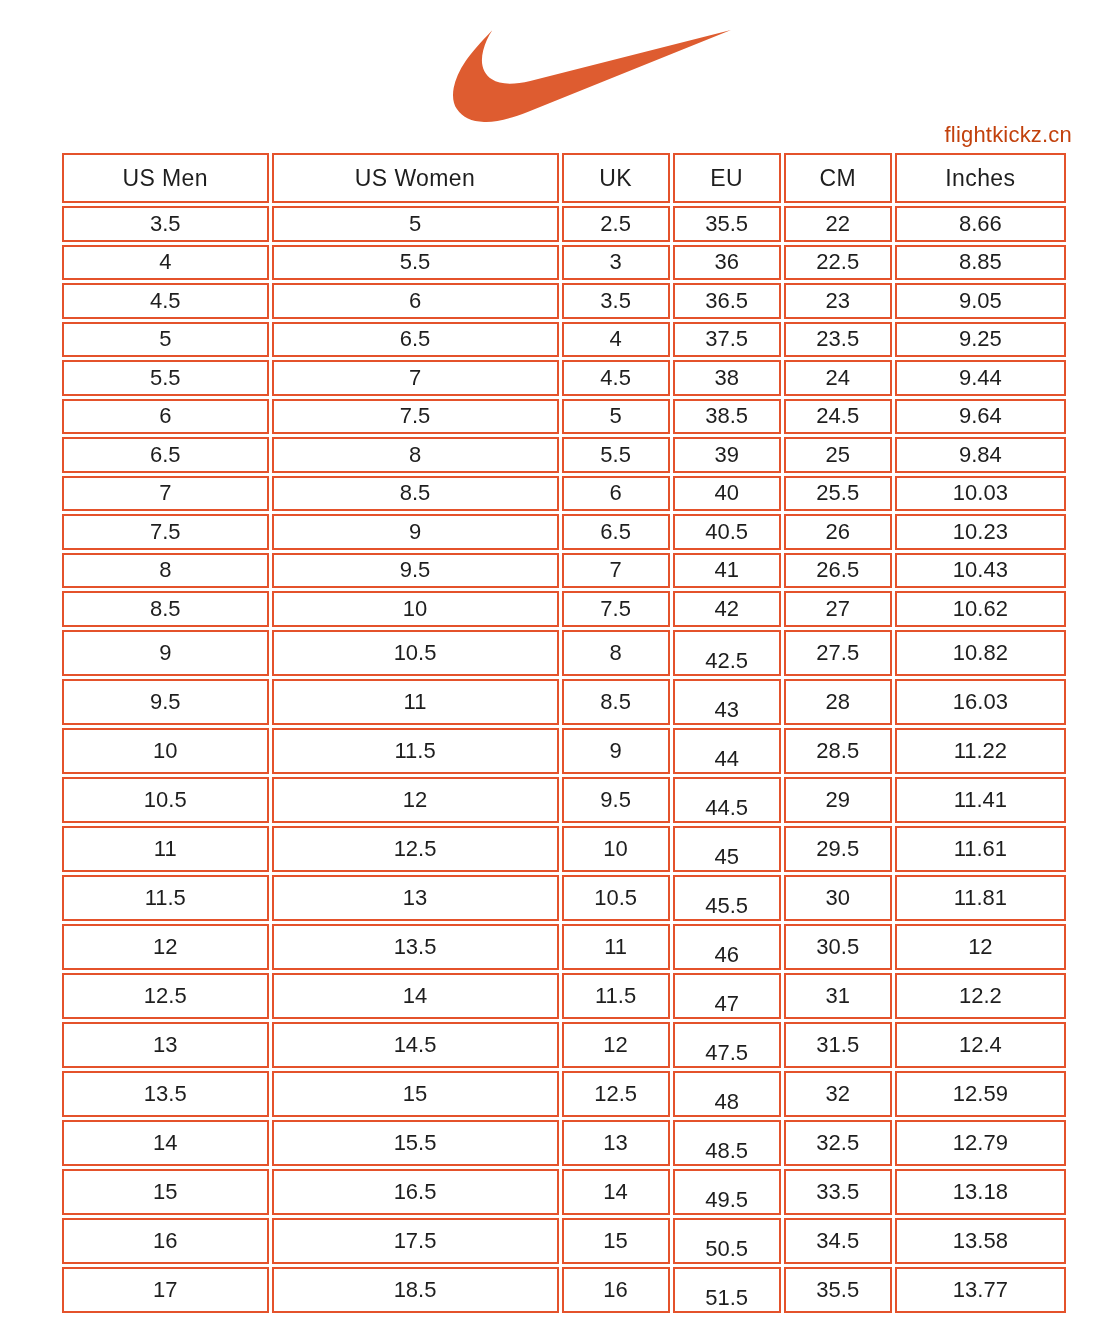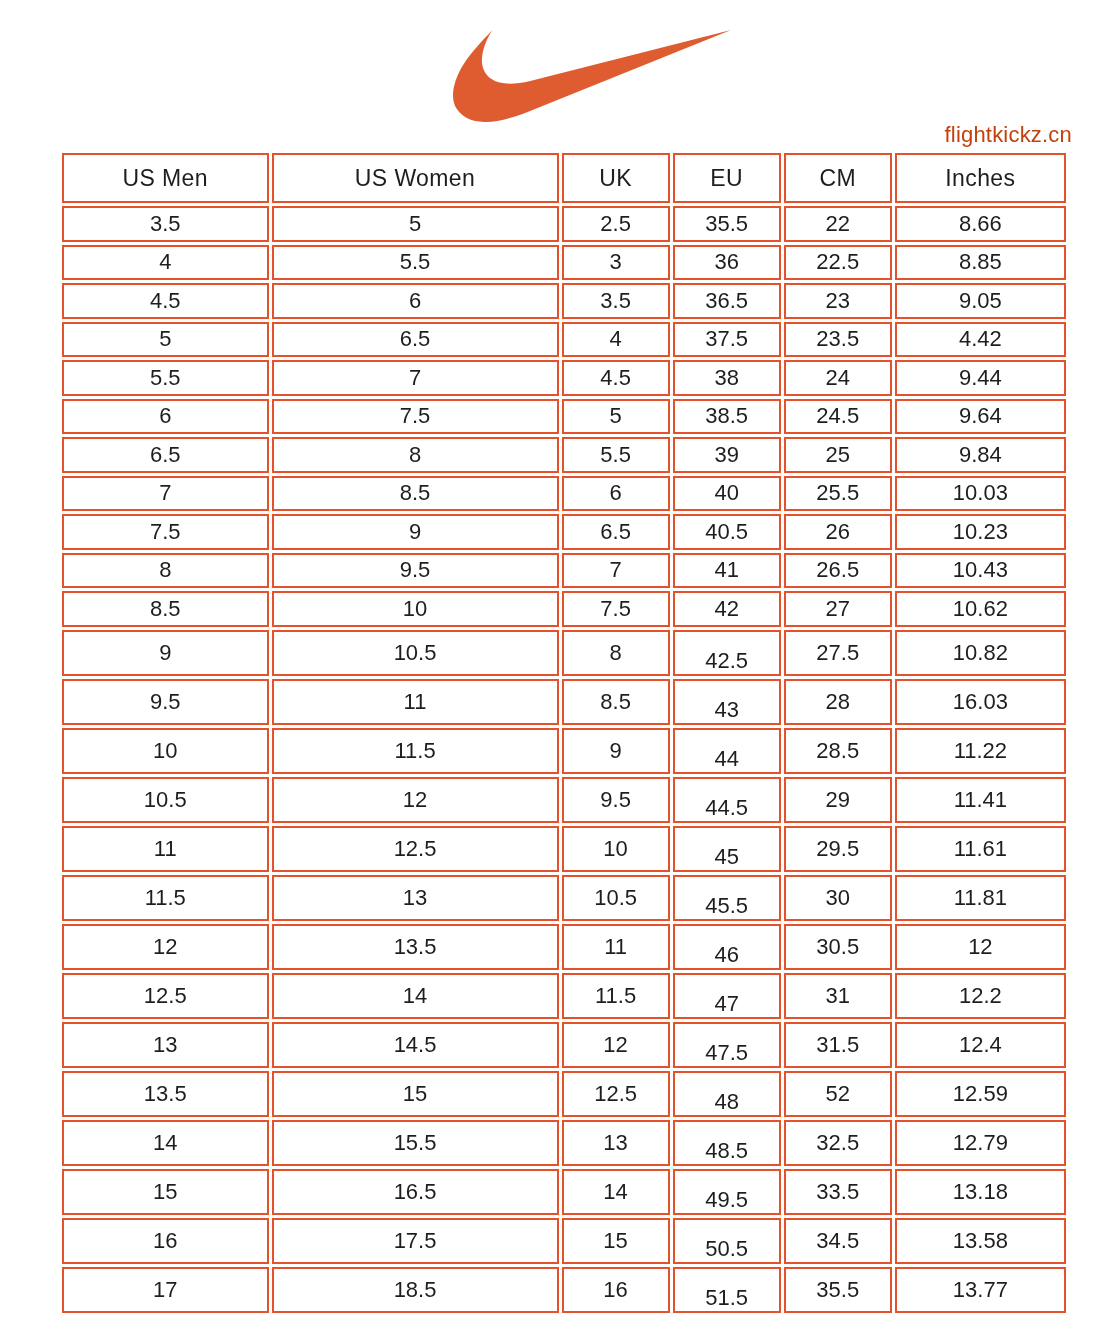--- a/index.html
+++ b/index.html
@@ -92,21 +92,21 @@
           <td>36.5</td>
           <td>23</td>
           <td>9.05</td>
         </tr>
         <tr>
           <td>5</td>
           <td>6.5</td>
           <td>4</td>
           <td>37.5</td>
           <td>23.5</td>
-          <td>4.42</td>
+          <td>9.25</td>
         </tr>
         <tr>
           <td>5.5</td>
           <td>7</td>
           <td>4.5</td>
           <td>38</td>
           <td>24</td>
           <td>9.44</td>
         </tr>
         <tr>
@@ -227,21 +227,21 @@
           <td>12</td>
           <td>47.5</td>
           <td>31.5</td>
           <td>12.4</td>
         </tr>
         <tr>
           <td>13.5</td>
           <td>15</td>
           <td>12.5</td>
           <td>48</td>
-          <td>52</td>
+          <td>32</td>
           <td>12.59</td>
         </tr>
         <tr>
           <td>14</td>
           <td>15.5</td>
           <td>13</td>
           <td>48.5</td>
           <td>32.5</td>
           <td>12.79</td>
         </tr>

